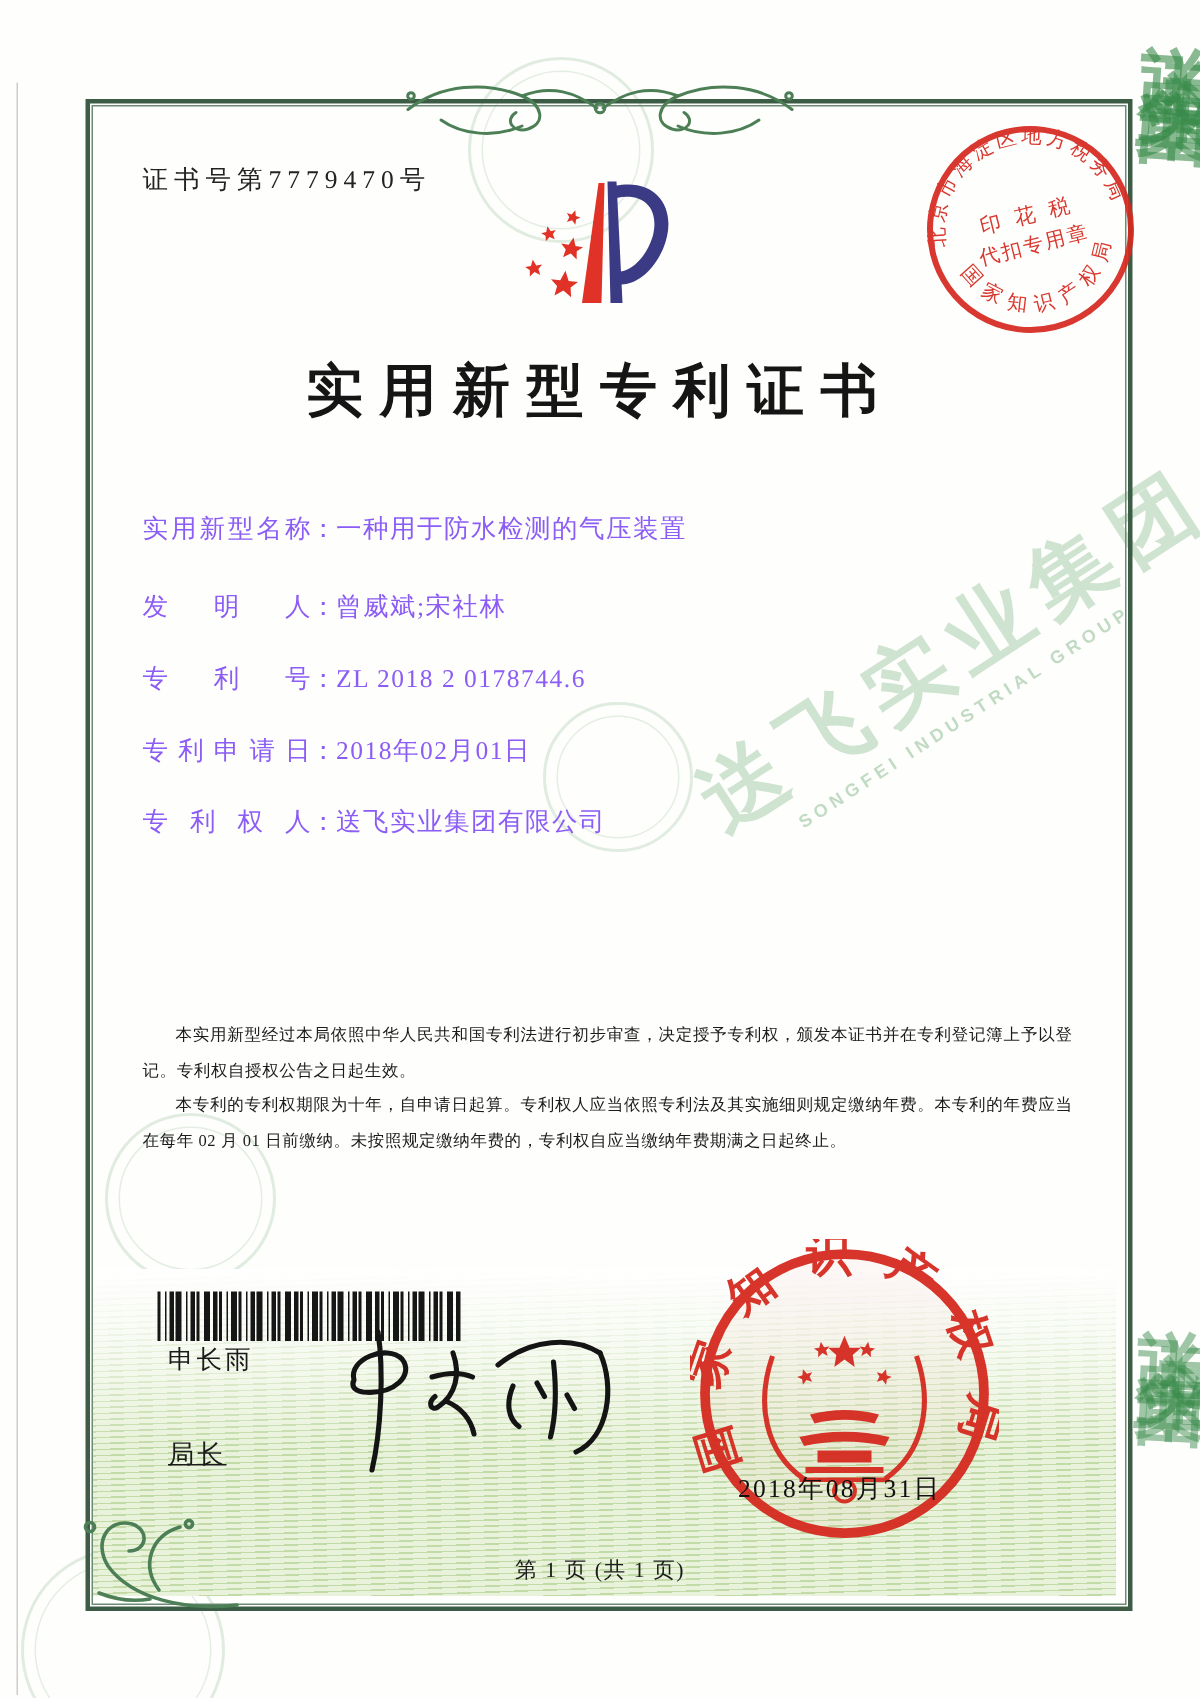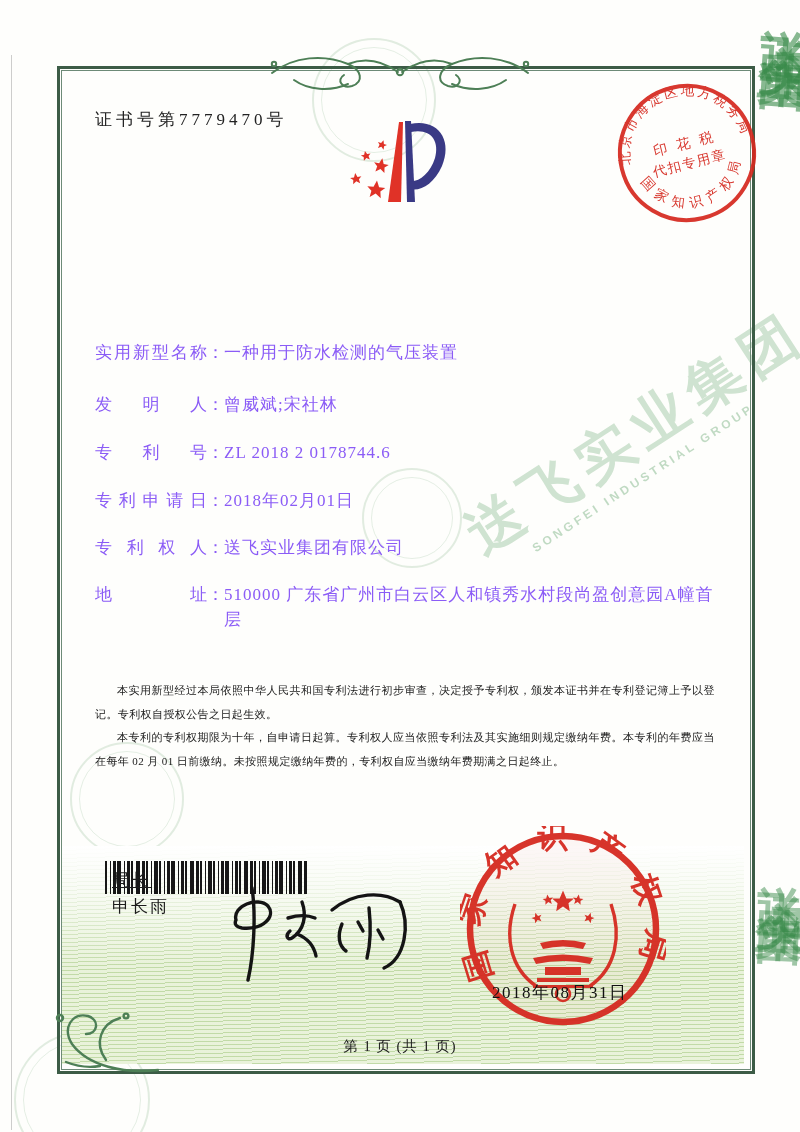--- a/index.html
+++ b/index.html
@@ -49,21 +49,21 @@
 
   
   .body-text{left:95px;top:666px;width:620px;z-index:5;font-size:11px;line-height:23.6px;text-align:justify;margin-top:13px;}
   .body-text p{margin:0;text-indent:2em;letter-spacing:.4px;}
 
   
   .barcode{left:105px;top:861px;width:206px;height:33px;z-index:5;font-size:0;}
   .barcode span{display:inline-block;height:100%;background:#161616;vertical-align:top;}
 
   
-  .director-role{left:112px;top:868px;font-size:17.5px;letter-spacing:2px;z-index:5;text-decoration:underline;}
+  .director-role{left:112px;top:957px;font-size:17.5px;letter-spacing:2px;z-index:5;text-decoration:underline;}
   .director-name{left:112px;top:895px;font-size:17px;letter-spacing:2px;z-index:5;}
   .signature{left:212px;top:878px;z-index:5;}
   .seal{left:460px;top:826px;z-index:5;}
   .seal-date{left:492px;top:981px;font-size:17px;letter-spacing:1.5px;color:#111;z-index:7;}
 
   .footer{left:0;right:0;top:1037px;text-align:center;font-size:14.5px;letter-spacing:1px;z-index:5;}
 
   .ornament{z-index:4;}
 </style>
 </head>
@@ -144,38 +144,36 @@
         <textPath href="#arcT" startOffset="50%" text-anchor="middle">北京市海淀区地方税务局</textPath>
       </text>
       <text font-size="13.5" letter-spacing="6" font-family="Liberation Sans, sans-serif">
         <textPath href="#arcB" startOffset="50%" text-anchor="middle">国家知识产权局</textPath>
       </text>
       <text x="79" y="74" font-size="14" text-anchor="middle" letter-spacing="3">印 花 税</text>
       <text x="79" y="94" font-size="13.5" text-anchor="middle" letter-spacing="1.5">代扣专用章</text>
     </g>
   </svg>
 
+  <div class="abs title">实用新型专利证书</div>
 
   <div class="frow" style="top:340px">
     <span class="flabel">实用新型名称</span><span class="fcolon">：</span><span class="fvalue">一种用于防水检测的气压装置</span>
   </div>
   <div class="frow" style="top:392px">
     <span class="flabel">发明人</span><span class="fcolon">：</span><span class="fvalue">曾威斌;宋社林</span>
   </div>
   <div class="frow" style="top:440px">
     <span class="flabel">专利号</span><span class="fcolon">：</span><span class="fvalue">ZL 2018 2 0178744.6</span>
   </div>
   <div class="frow" style="top:488px">
     <span class="flabel">专利申请日</span><span class="fcolon">：</span><span class="fvalue">2018年02月01日</span>
   </div>
   <div class="frow" style="top:535px">
     <span class="flabel">专利权人</span><span class="fcolon">：</span><span class="fvalue">送飞实业集团有限公司</span>
-  </div>
-  <div class="frow" style="top:582px">
-    <span class="flabel">地址</span><span class="fcolon">：</span><span class="fvalue">510000 广东省广州市白云区人和镇秀水村段尚盈创意园A幢首层</span>
   </div>
 
   <div class="abs body-text">
     <p>本实用新型经过本局依照中华人民共和国专利法进行初步审查，决定授予专利权，颁发本证书并在专利登记簿上予以登记。专利权自授权公告之日起生效。</p>
     <p>本专利的专利权期限为十年，自申请日起算。专利权人应当依照专利法及其实施细则规定缴纳年费。本专利的年费应当在每年 02 月 01 日前缴纳。未按照规定缴纳年费的，专利权自应当缴纳年费期满之日起终止。</p>
   </div>
 
   <div class="abs barcode"><span style="width:2px;margin-right:3px"></span><span style="width:1px;margin-right:2px"></span><span style="width:3px;margin-right:1px"></span><span style="width:4px;margin-right:3px"></span><span style="width:1px;margin-right:2px"></span><span style="width:3px;margin-right:1px"></span><span style="width:2px;margin-right:3px"></span><span style="width:4px;margin-right:2px"></span><span style="width:3px;margin-right:1px"></span><span style="width:2px;margin-right:3px"></span><span style="width:1px;margin-right:2px"></span><span style="width:4px;margin-right:1px"></span><span style="width:2px;margin-right:3px"></span><span style="width:1px;margin-right:2px"></span><span style="width:3px;margin-right:1px"></span><span style="width:4px;margin-right:3px"></span><span style="width:1px;margin-right:2px"></span><span style="width:3px;margin-right:1px"></span><span style="width:2px;margin-right:3px"></span><span style="width:4px;margin-right:2px"></span><span style="width:3px;margin-right:1px"></span><span style="width:2px;margin-right:3px"></span><span style="width:1px;margin-right:2px"></span><span style="width:4px;margin-right:1px"></span><span style="width:2px;margin-right:3px"></span><span style="width:1px;margin-right:2px"></span><span style="width:3px;margin-right:1px"></span><span style="width:4px;margin-right:3px"></span><span style="width:1px;margin-right:2px"></span><span style="width:3px;margin-right:1px"></span><span style="width:2px;margin-right:3px"></span><span style="width:4px;margin-right:2px"></span><span style="width:3px;margin-right:1px"></span><span style="width:2px;margin-right:3px"></span><span style="width:1px;margin-right:2px"></span><span style="width:4px;margin-right:1px"></span><span style="width:2px;margin-right:3px"></span><span style="width:1px;margin-right:2px"></span><span style="width:3px;margin-right:1px"></span><span style="width:4px;margin-right:3px"></span><span style="width:1px;margin-right:2px"></span><span style="width:3px;margin-right:1px"></span><span style="width:2px;margin-right:3px"></span><span style="width:4px;margin-right:2px"></span><span style="width:3px;margin-right:1px"></span></div>
 
   <div class="abs director-role">局长</div>

